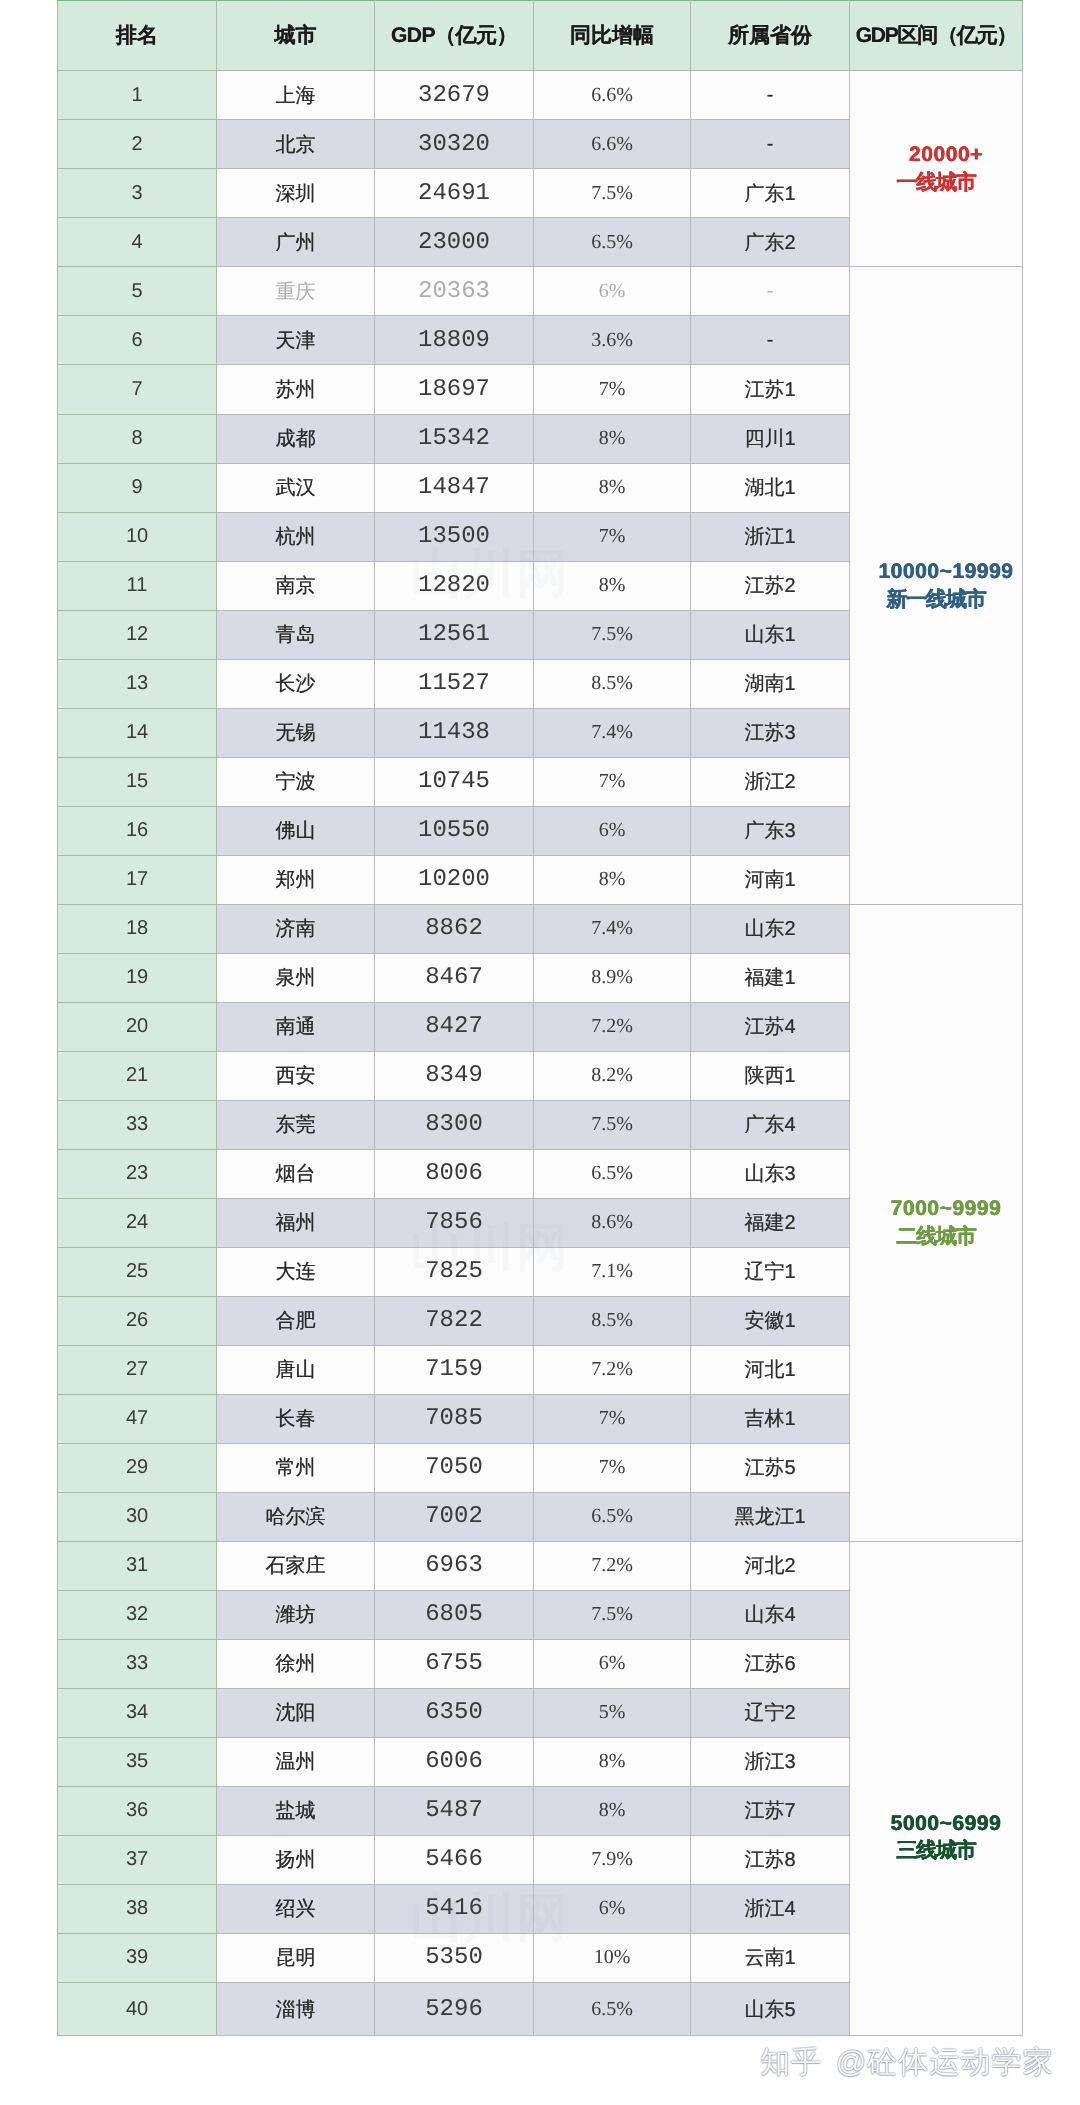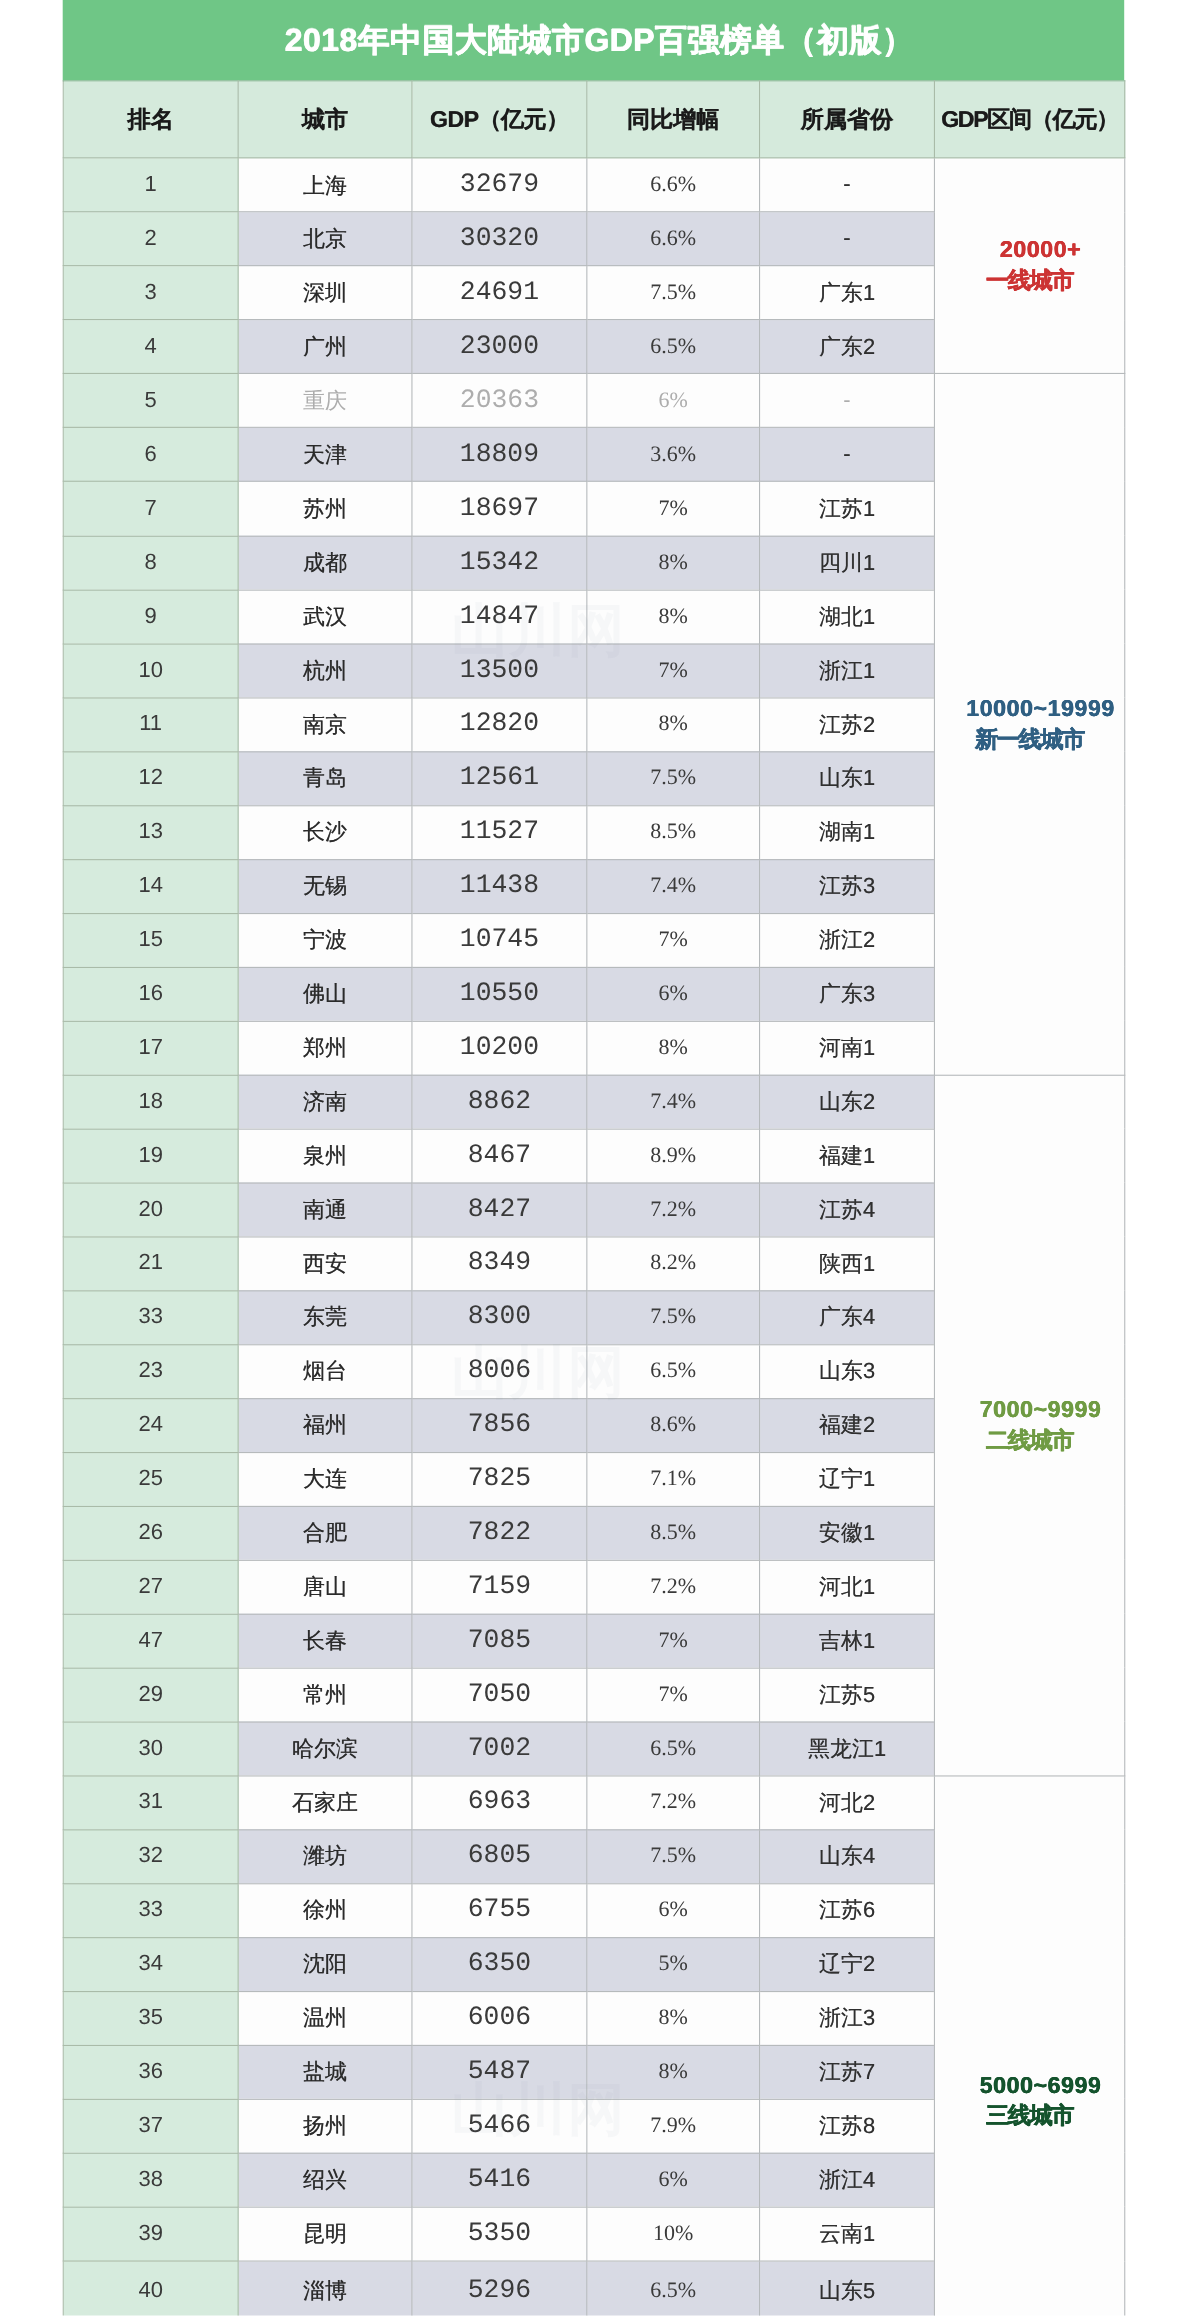--- a/index.html
+++ b/index.html
@@ -52,23 +52,20 @@
   .wm-zhihu{font-size:30px;word-spacing:4px;color:rgba(255,255,255,0.92);
      text-shadow:0 1px 1px rgba(120,128,142,0.62),0 -1px 1px rgba(120,128,142,0.38),
                  1px 0 1px rgba(120,128,142,0.38),-1px 0 1px rgba(120,128,142,0.38);
      letter-spacing:1.1px;}
 </style>
 </head>
 <body>
 
 <div class="page">
   <div class="table-wrap">
-    <div class="title-bar">
-      <span class="title-text">2018年中国大陆城市GDP百强榜单（初版）</span>
-    </div>
     <table class="grid">
       <colgroup>
         <col style="width:159px">
           <col style="width:158px">
           <col style="width:159px">
         <col style="width:157px">
           <col style="width:159px">
           <col style="width:173px">
       </colgroup>
       <thead>
@@ -386,13 +383,14 @@
             <td class="growth">6.5%</td>
             <td class="prov">山东5</td>
           </tr>
         </tbody>
     </table>
   </div>
 
   <div class="wm wm-site" style="left: 410px; top: 540px;">山川网</div>
   <div class="wm wm-site" style="left: 410px; top: 1214px;">山川网</div>
   <div class="wm wm-site" style="left: 410px; top: 1884px;">山川网</div>
+  <div class="wm wm-zhihu" style="left: 760px; top: 2042px;">知乎 @砼体运动学家</div>
 </div>
 
 </body></html>

